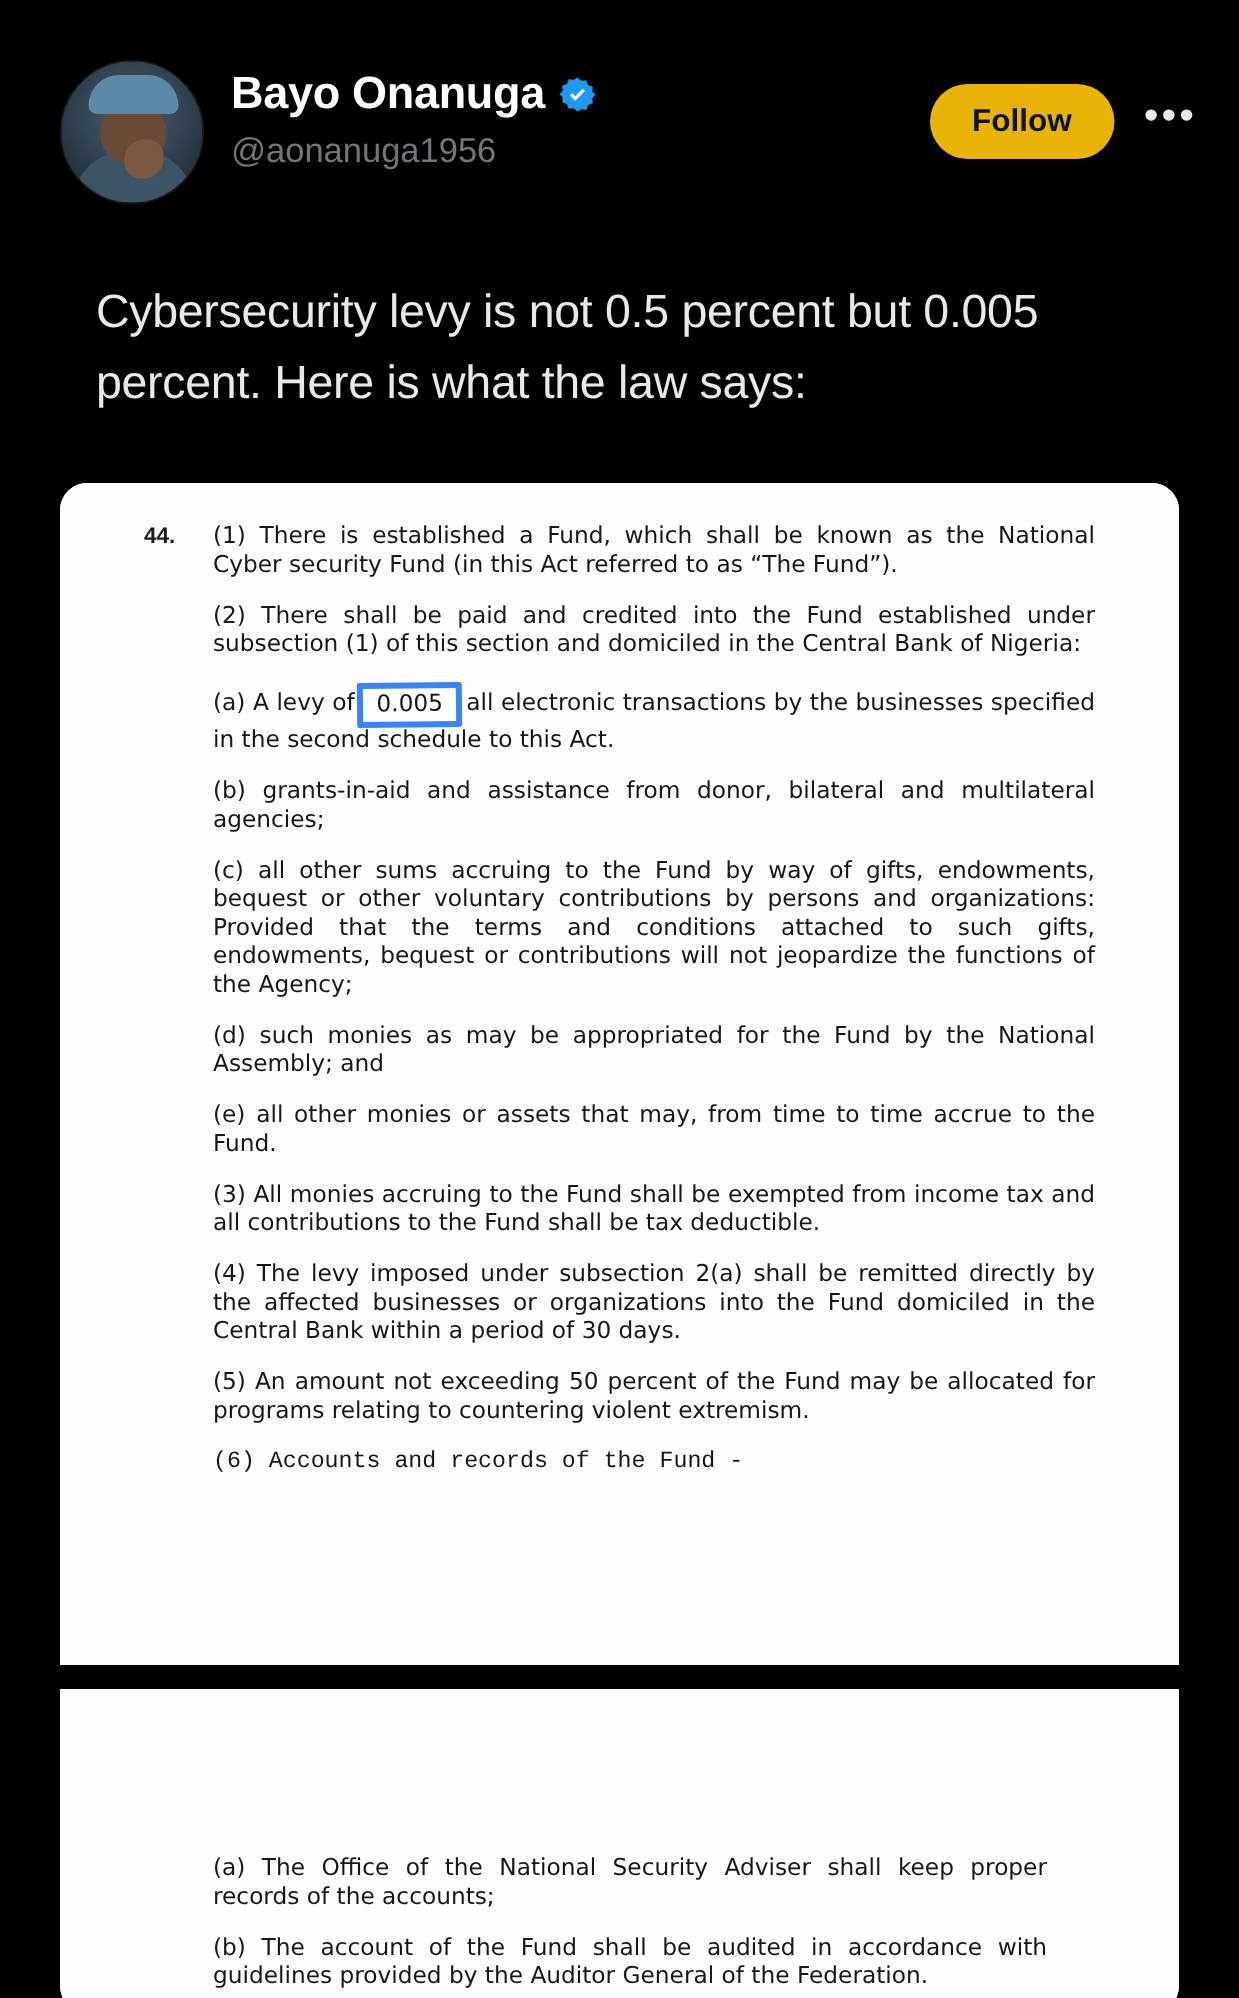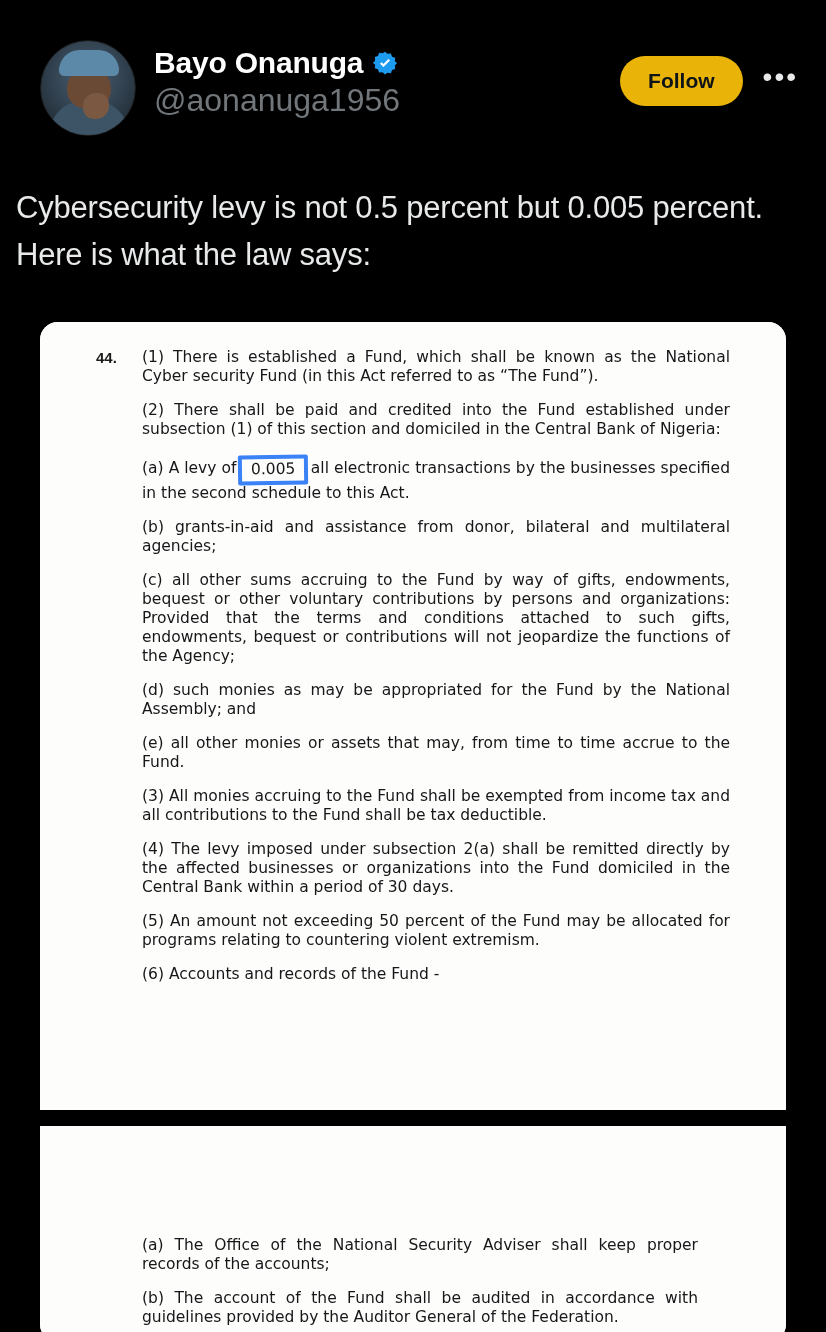--- a/index.html
+++ b/index.html
@@ -87,21 +87,21 @@
     line-height: 34px;
   }
   .verified {
     width: 26px;
     height: 26px;
     flex: 0 0 26px;
     display: block;
   }
   .handle {
     color: #71767b;
-    font-size: 32px;
+    font-size: 23px;
     line-height: 34px;
     margin-top: 3px;
   }
   .header-right {
     display: flex;
     align-items: center;
     gap: 18px;
     padding-top: 16px;
   }
   .follow-btn {
@@ -121,21 +121,21 @@
     letter-spacing: 2px;
     line-height: 20px;
     cursor: pointer;
     padding: 4px 2px 12px 2px;
   }
   
   .tweet-text {
     color: #e7e9ea;
     font-size: 31px;
     line-height: 47px;
-    padding: 46px 40px 0 16px;
+    padding: 46px 40px 0 64px;
     letter-spacing: -0.2px;
   }
   
   .doc-card {
     margin: 44px 40px 0 40px;
     background: #ffffff;
     border-radius: 18px;
     overflow: hidden;
     width: 746px;
   }
@@ -164,21 +164,21 @@
   }
   .clause-body { flex: 1 1 auto; }
   .para {
     font-size: 15.5px;
     line-height: 19px;
     text-align: justify;
     color: #17171a;
     margin-bottom: 15px;
     font-family: "DejaVu Sans", sans-serif;
   }
-  .para:last-child { margin-bottom: 12px; }
+  .para:last-child { margin-bottom: 12px; font-family: Liberation Mono, monospace; }
   .marginnote {
     position: absolute;
     right: 56px;
     top: 26px;
     width: 108px;
     font-size: 13px;
     line-height: 16px;
     color: #2a2a2a;
     font-family: "DejaVu Sans", sans-serif;
   }

